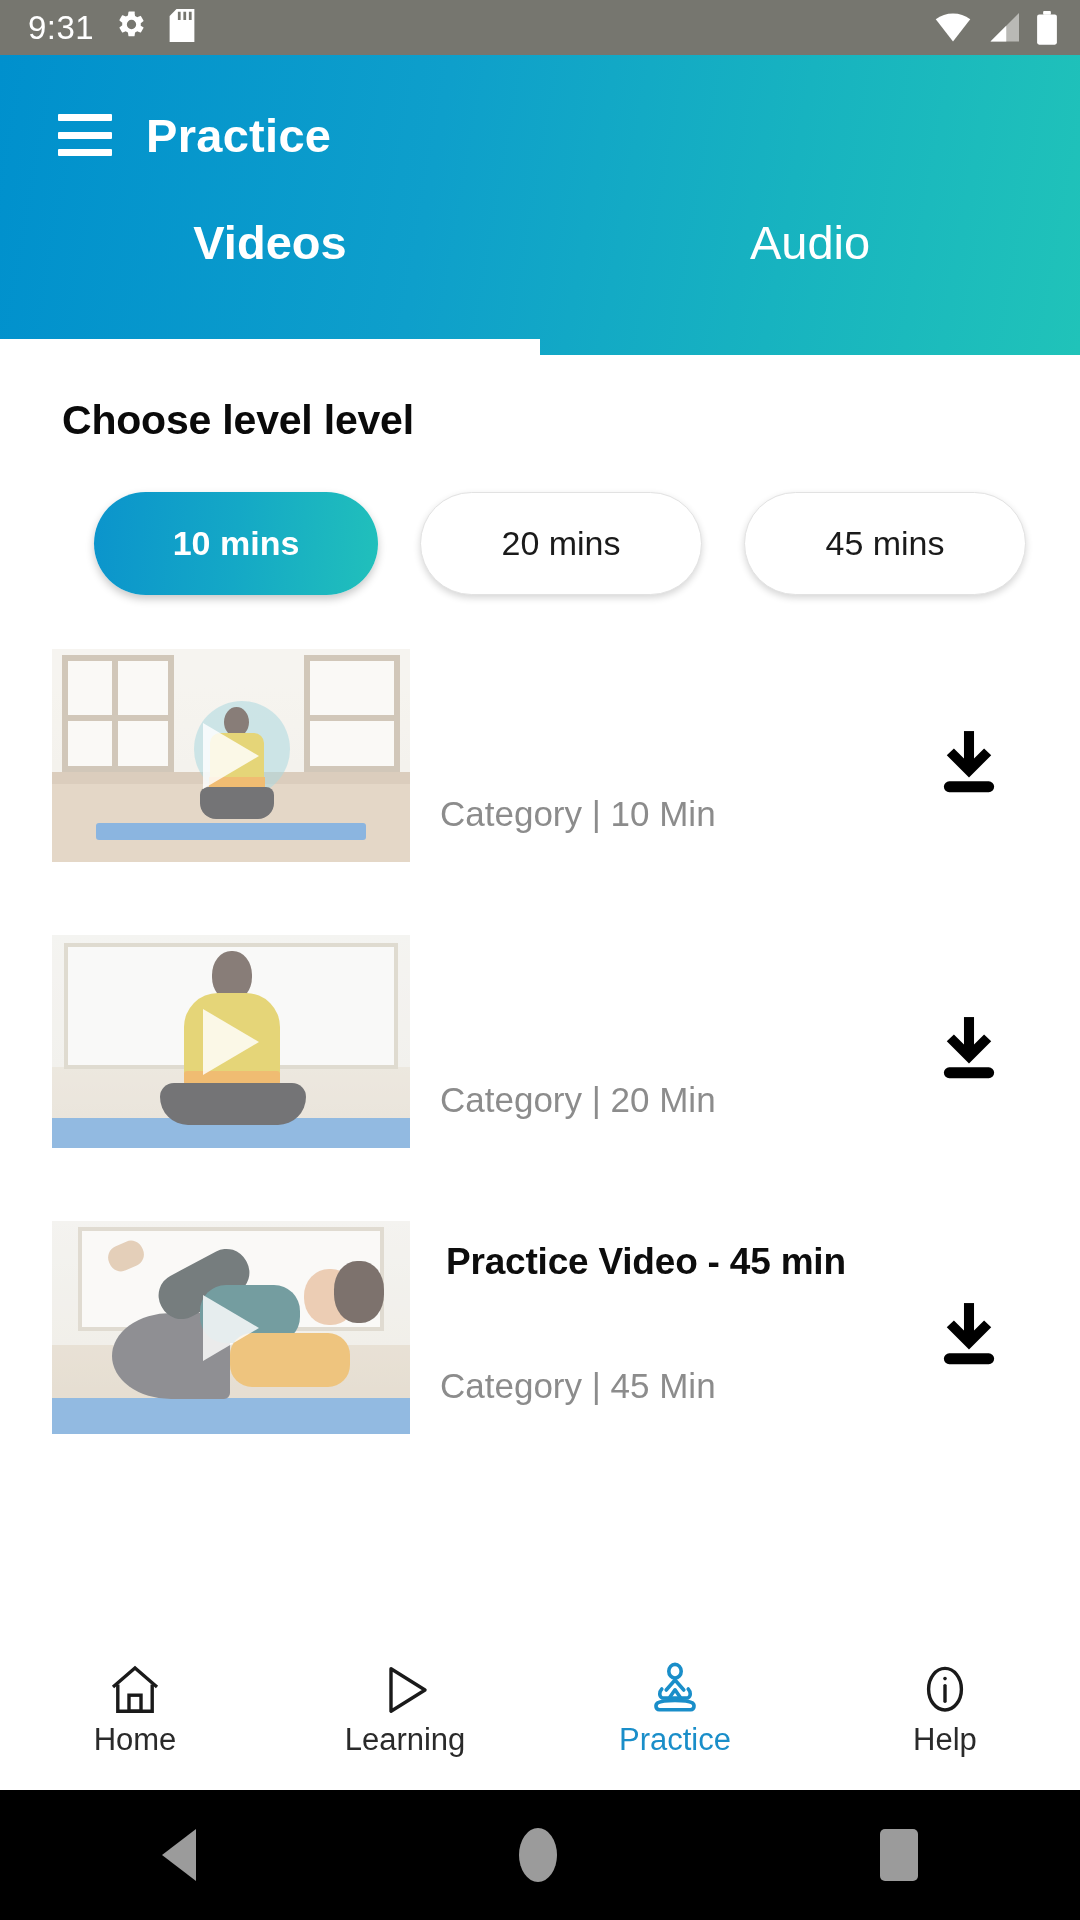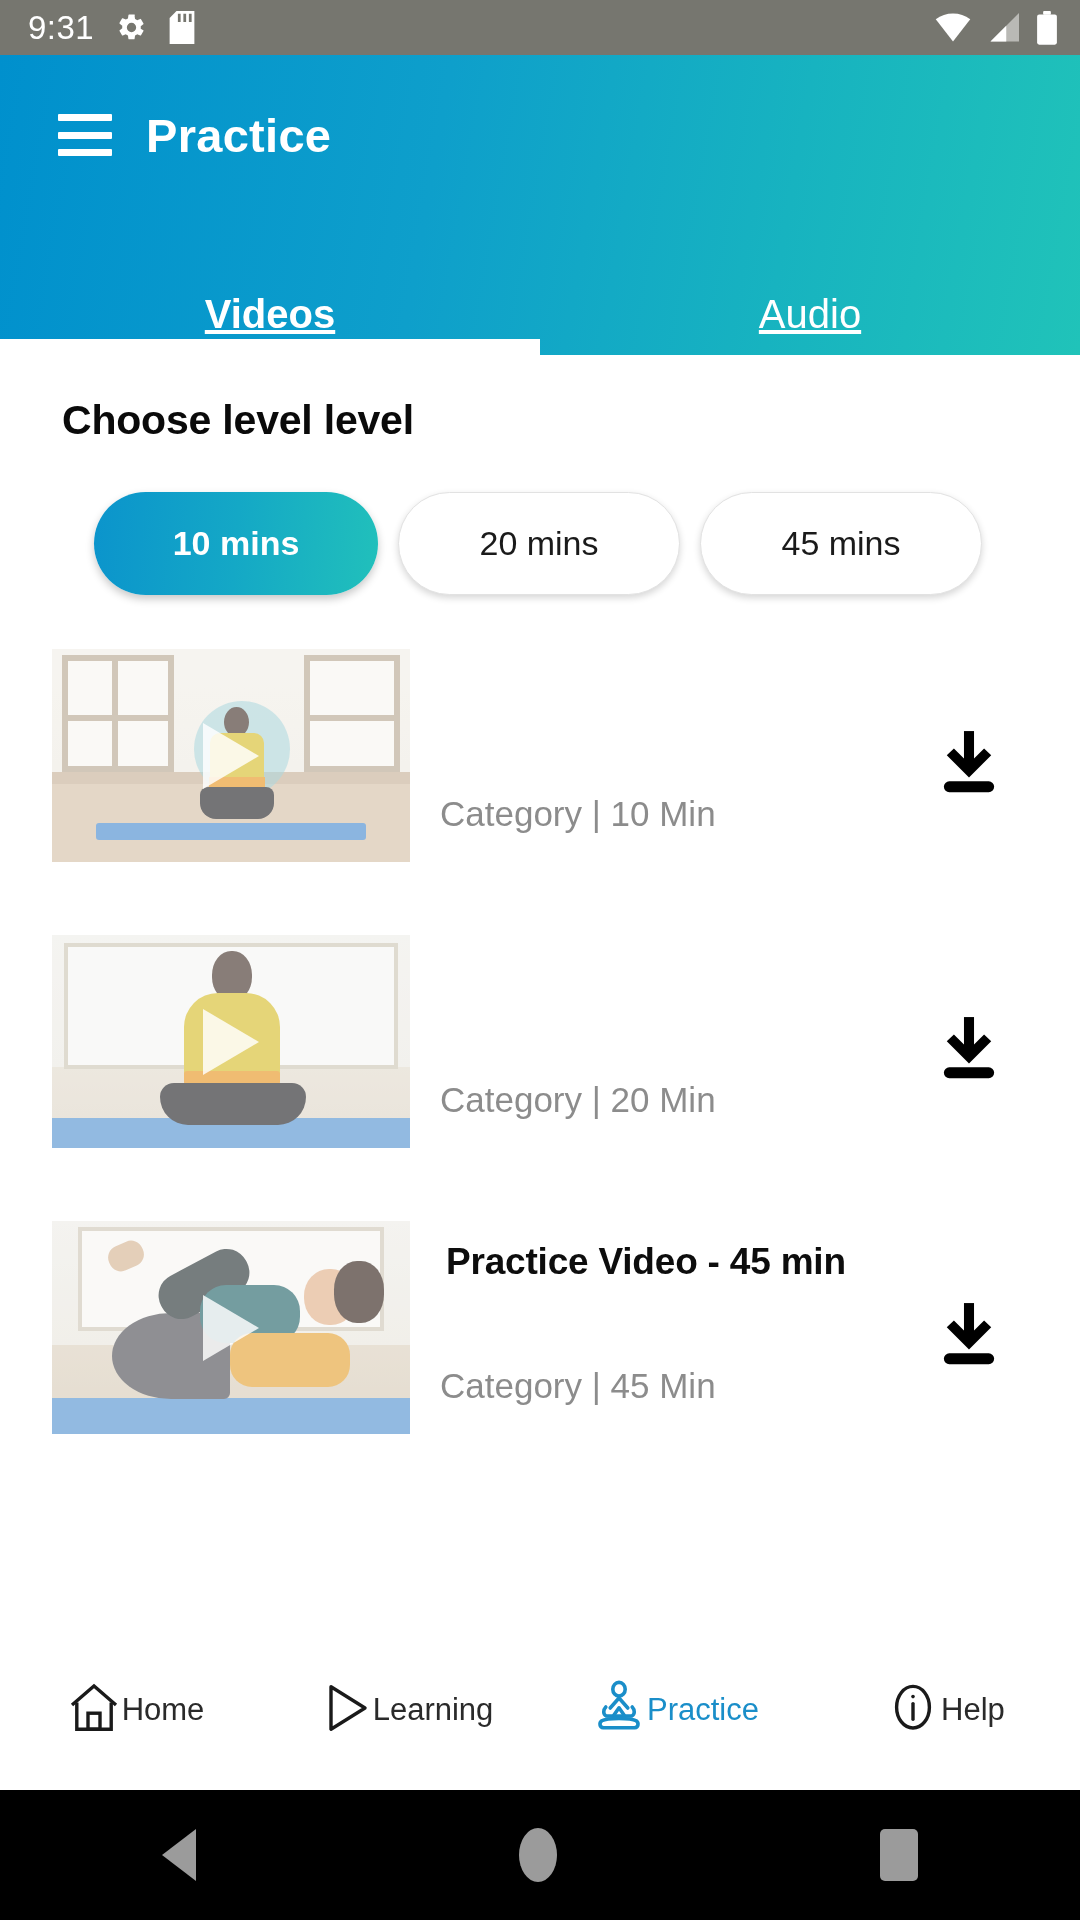--- a/index.html
+++ b/index.html
@@ -11,56 +11,55 @@
     position:relative;
   }
 
   
   .statusbar{
     position:absolute; top:0; left:0; width:1080px; height:55px;
     background:#76766f; display:flex; align-items:center;
     padding:0 22px 0 28px;
   }
   .sb-time{ color:#fff; font-size:33px; letter-spacing:.5px; }
-  .sb-left{ display:flex; align-items:center; gap:22px; }
+  .sb-left{ display:flex; align-items:flex-start; gap:22px; }
   .sb-right{ margin-left:auto; display:flex; align-items:center; gap:15px; }
   .icon-svg{ display:block; }
 
   
   .appbar{
     position:absolute; top:55px; left:0; width:1080px; height:300px;
     background:linear-gradient(100deg,#0090cd 0%,#0e9fcb 40%,#17b3c0 72%,#20c3b9 100%);
   }
   .appbar-top{ height:160px; display:flex; align-items:center; padding-left:58px; }
   .hamburger{ width:54px; height:42px; display:flex; flex-direction:column;
     justify-content:space-between; cursor:pointer; }
   .hamburger span{ display:block; height:7px; background:#fff; border-radius:1px; width:100%; }
   .appbar-title{ color:#fff; font-size:47px; font-weight:bold; margin-left:34px; letter-spacing:.3px; }
 
   .tabs{ position:absolute; bottom:0; left:0; width:1080px; height:140px; display:flex; }
   .tab{
-    flex:1; display:flex; align-items:flex-end; justify-content:center;
-    color:#ffffff; font-size:40px; position:relative; cursor:pointer;
+    flex:1; display:flex; align-items:flex-start; justify-content:center;
+    color:#ffffff; font-size:47px; position:relative; cursor:pointer;
     padding-bottom:18px;
-    text-decoration:underline;
   }
   .tab.active{ font-weight:bold; }
   .tab-indicator{
     position:absolute; bottom:0; left:0; width:540px; height:16px; background:#ffffff;
   }
 
   
   .content{ position:absolute; top:355px; left:0; width:1080px; height:1405px; background:#fff; }
 
   .section-title{
     font-size:41px; font-weight:bold; color:#0a0a0a;
     padding:42px 0 0 62px; letter-spacing:-.2px;
   }
 
-  .pills{ display:flex; padding:48px 0 0 94px; gap:20px; }
+  .pills{ display:flex; padding:48px 0 0 94px; gap:42px; }
   .pill{
     height:103px; border-radius:52px; display:flex; align-items:center;
     justify-content:center; font-size:34px; cursor:pointer;
     background:#ffffff; color:#1a1a1a; border:1.5px solid #e2e2e2;
     box-shadow:0 3px 7px rgba(0,0,0,.16);
   }
   .pill.w1{ width:284px; }
   .pill.w2{ width:282px; }
   .pill.active{
     background:linear-gradient(95deg,#0b94cc 0%,#14a8c6 50%,#21c0bb 100%);
@@ -111,21 +110,21 @@
   .t3-wall{ position:absolute; inset:0; background:linear-gradient(180deg,#eeede8 0%,#eae7df 58%,#ddd2c0 58%,#d6cab6 100%); }
   .t3-board{ position:absolute; left:26px; right:26px; top:6px; height:104px; background:#f7f6f3; border:4px solid #d0c9ba; }
   .t3-mat{ position:absolute; left:0; right:0; bottom:0; height:36px; background:#5a97d2; }
 
   
   .bottomnav{
     position:absolute; bottom:130px; left:0; width:1080px; height:160px;
     background:#ffffff; display:flex; align-items:center;
   }
   .nav-item{
-    flex:1; display:flex; align-items:center;
+    flex:1; display:flex; flex-direction:column; align-items:center;
     justify-content:center; cursor:pointer;
   }
   .nav-label{ font-size:31px; color:#2a2a2a; }
   .nav-item.active .nav-label{ color:#1a8ec9; }
 
   
   .androidnav{
     position:absolute; bottom:0; left:0; width:1080px; height:130px;
     background:#000000; display:flex; align-items:center; justify-content:space-around;
   }

